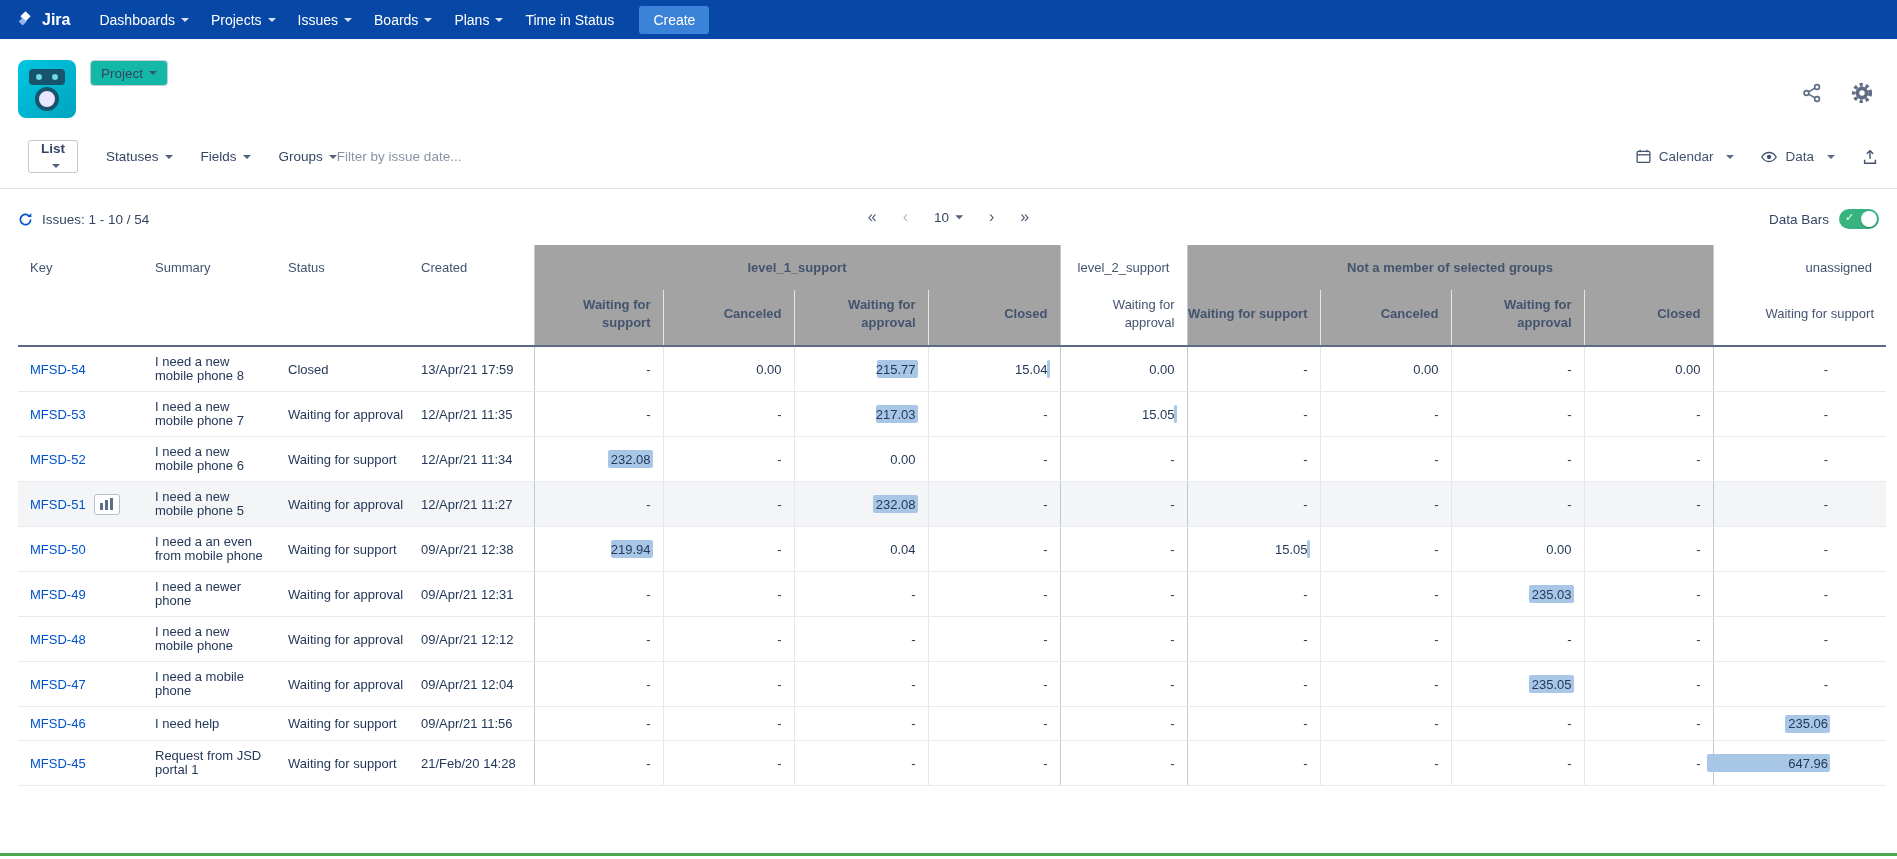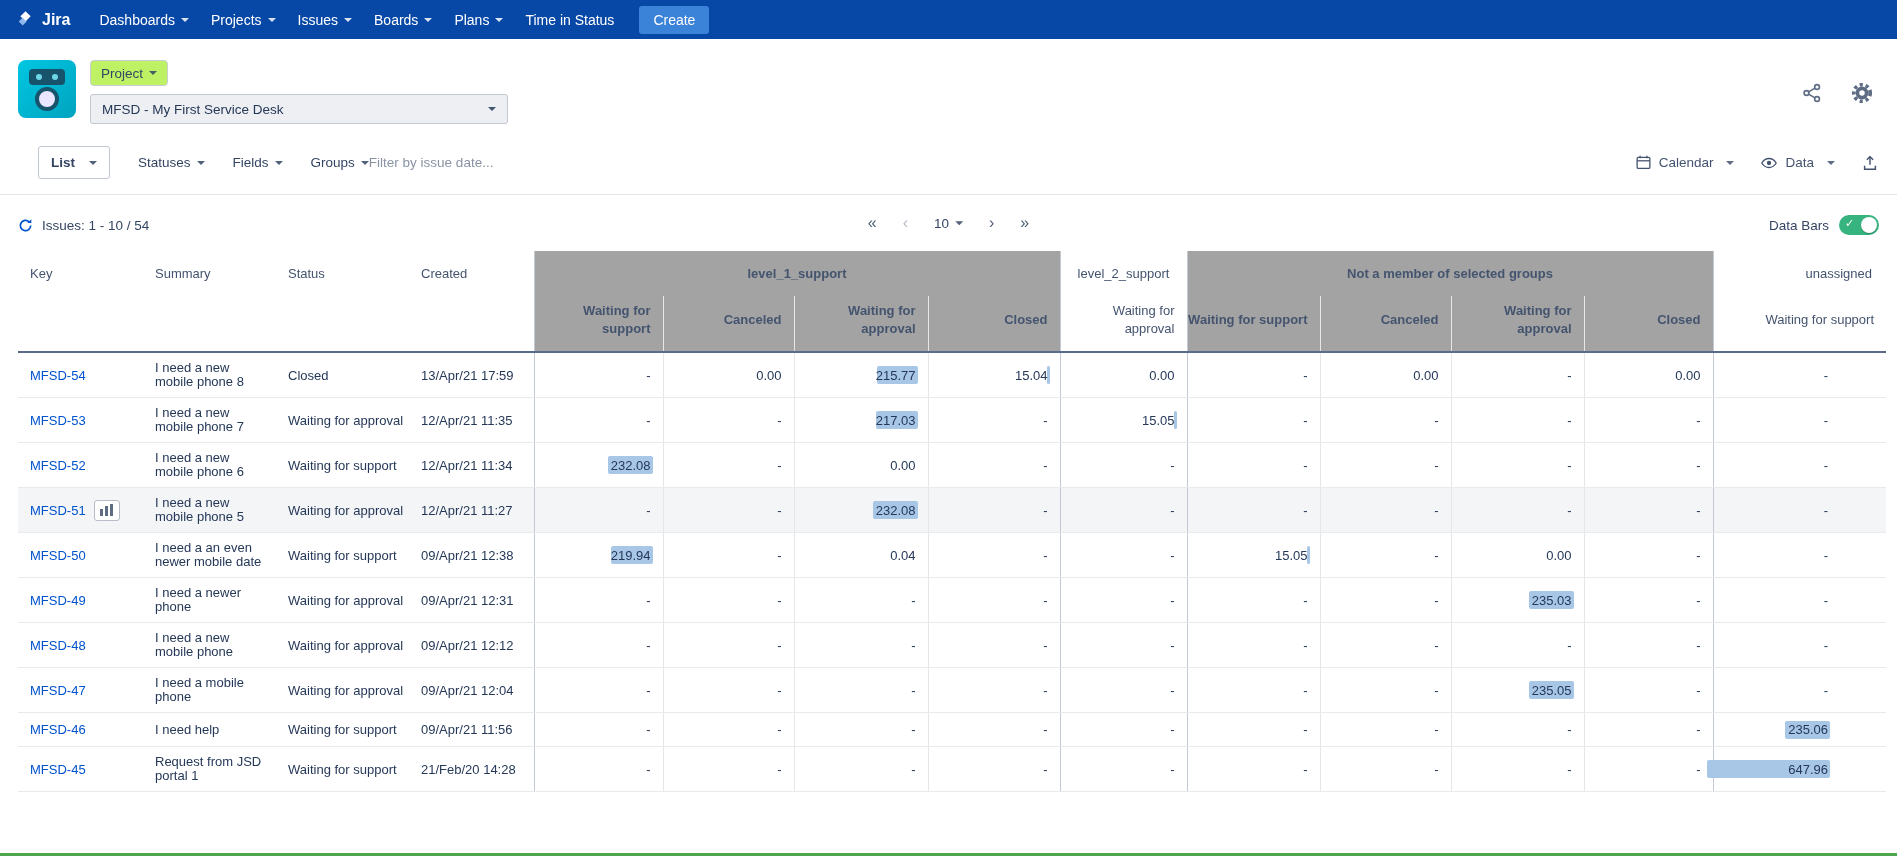--- a/index.html
+++ b/index.html
@@ -46,35 +46,35 @@
   .proj-avatar { width: 58px; height: 58px; border-radius: 8px; margin-right: 14px; position: relative;
     background: linear-gradient(135deg, #00C7E2, #00A3BF); flex: 0 0 auto; }
   .proj-avatar .band { position: absolute; left: 11px; top: 9px; width: 36px; height: 16px;
     border-radius: 4px; background: #17536B; }
   .proj-avatar .band::before, .proj-avatar .band::after { content: ""; position: absolute; top: 5px;
     width: 6px; height: 6px; border-radius: 50%; background: #6FD6E8; }
   .proj-avatar .band::before { left: 7px; } .proj-avatar .band::after { right: 7px; }
   .proj-avatar .lens { position: absolute; left: 17px; bottom: 7px; width: 24px; height: 24px;
     border-radius: 50%; background: #EAE6FF; border: 4px solid #17536B; }
   .proj-controls { display: flex; flex-direction: column; gap: 8px; }
-  .proj-type { height: 26px; padding: 0 10px; border: 1px solid #C9CED6; background: #bef264;
+  .proj-type { height: 26px; padding: 0 10px; border: 1px solid #C9CED6; background: #14b8a6;
     border-radius: 4px; font-size: 13.5px; color: #344563; display: inline-flex; align-items: center;
     align-self: flex-start; }
   .proj-select { width: 418px; height: 30px; background: #EDEFF2; border: 1px solid #C2C8D1;
     border-radius: 3px; display: flex; align-items: center; justify-content: space-between;
     padding: 0 11px; font-size: 13.5px; color: #253858; cursor: pointer; }
   .proj-actions { margin-left: auto; display: flex; gap: 28px; padding-top: 22px; }
 
   
   .toolbar { display: flex; align-items: center; padding: 10px 18px 15px; border-bottom: 1px solid #E1E4E8; }
   .tb-btn { height: 33px; border: 1px solid #C1C7D0; background: #fff; border-radius: 3px;
     font-size: 13.5px; font-weight: bold; color: #344563; padding: 0 12px; display: inline-flex;
     align-items: center; gap: 8px; }
   .tb-text { font-size: 13.5px; color: #344563; margin-left: 28px; display: inline-flex; align-items: center; }
-  .list-btn { margin-left: 20px; }
+  .list-btn { margin-left: 10px; flex-direction: column; }
   .filter-input { width: 400px; border: none; font-size: 13.5px; color: #505F79; }
   .filter-input::placeholder { color: #8993A4; }
   .tb-right { margin-left: auto; display: flex; align-items: center; gap: 26px; }
   .tb-icon-btn { display: inline-flex; align-items: center; gap: 7px; font-size: 13.5px; color: #42526E; }
 
   
   .pagination-row { display: flex; align-items: center; padding: 20px 18px 14px; position: relative; }
   .issues-label { display: inline-flex; align-items: center; gap: 9px; font-size: 13.5px; color: #344563; }
   .pager { position: absolute; left: 50%; top: 50%; transform: translate(-50%,-42%);
     display: flex; align-items: center; gap: 26px; }
@@ -168,24 +168,20 @@
 <section class="project-header">
   <div class="proj-avatar">
     <div class="band"></div>
       <div class="lens"></div>
   </div>
   <div class="proj-controls">
     <button class="proj-type">
       <span>Project</span>
       <span class="caret"></span>
     </button>
-    <div class="proj-select">
-      <span>MFSD - My First Service Desk</span>
-      <span class="caret"></span>
-    </div>
   </div>
   <div class="proj-actions">
     <span>
       <svg width="22" height="22" viewBox="0 0 24 24" fill="none" stroke="#5E6C84" stroke-width="1.8">
         <circle cx="6" cy="12" r="2.6"></circle>
           <circle cx="17.5" cy="5.5" r="2.6"></circle>
           <circle cx="17.5" cy="18.5" r="2.6"></circle>
         <line x1="8.3" y1="10.8" x2="15.2" y2="6.7"></line>
           <line x1="8.3" y1="13.2" x2="15.2" y2="17.3"></line>
       </svg>
@@ -488,21 +484,21 @@
           <td class="td-num gsep lastcol">
             <div class="nwrap"><span class="nval">-</span></div>
           </td>
         </tr>
         <tr>
           <td class="td-key">
             <div class="cellflex">
               <a class="key-link">MFSD-50</a>
             </div>
           </td>
-          <td class="td-summary">I need a an even newer mobile date</td>
+          <td class="td-summary">I need a an even from mobile phone</td>
           <td class="td-status">Waiting for support</td>
           <td class="td-created">09/Apr/21 12:38</td>
           <td class="td-num gsep">
             <div class="nwrap"><span class="dbar" style="width: 41.8px;"></span><span class="nval">219.94</span></div>
           </td>
           <td class="td-num csep">
             <div class="nwrap"><span class="nval">-</span></div>
           </td>
           <td class="td-num csep">
             <div class="nwrap"><span class="nval">0.04</span></div>

